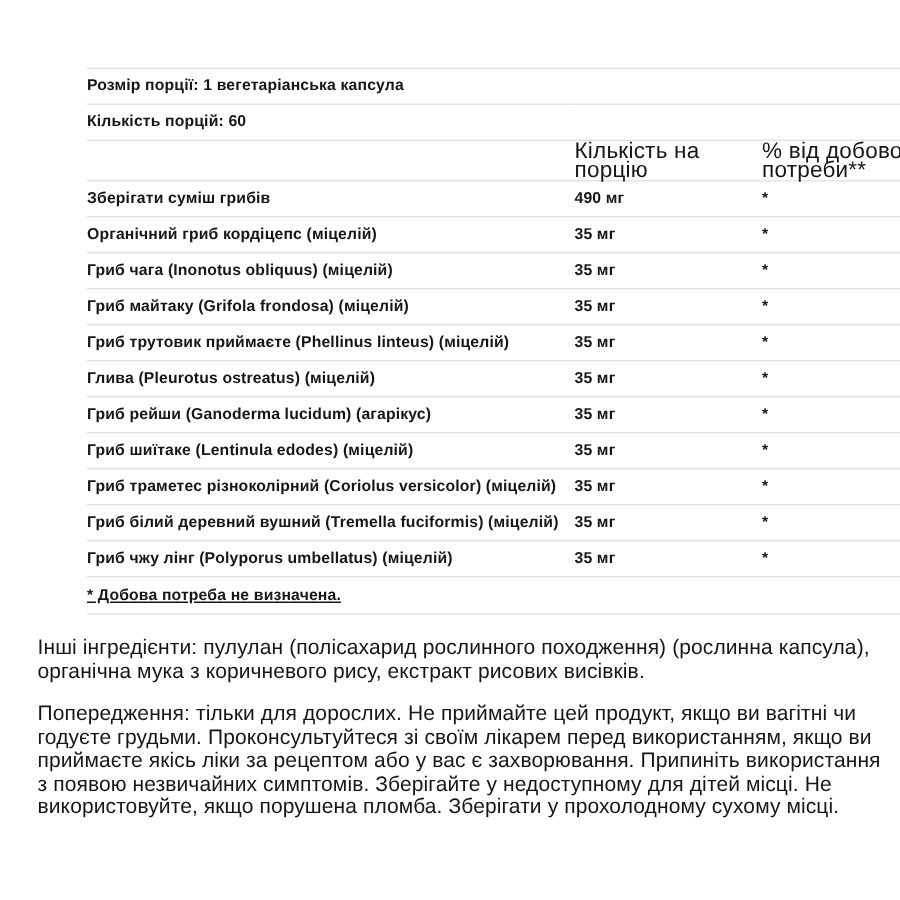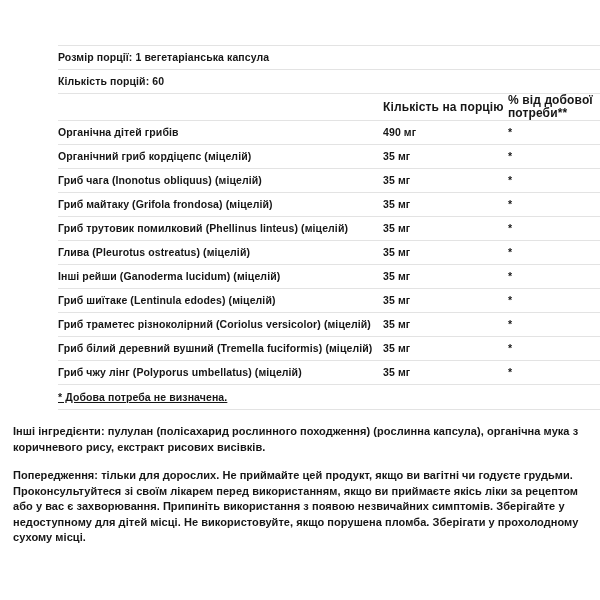--- a/index.html
+++ b/index.html
@@ -46,42 +46,42 @@
   .col-dv     { width: 138px; }
 
   .row-serving td,
   .row-servings td {
     height: 23px;
   }
   .row-header td {
     height: 25px;
   }
   .row-header .hdr {
-    font-weight: bold;
-    font-size: 12px;
+    font-weight: normal;
+    font-size: 15px;
   }
   .row-footnote td {
     border-top: 1px solid #e3e3e3;
     border-bottom: 1px solid #e3e3e3;
     height: 24px;
     text-decoration: underline;
   }
   .star {
     font-weight: bold;
     font-size: 10.5px;
   }
   .paragraphs {
     padding-top: 14px;
   }
   .para {
-    font-size: 11px;
+    font-size: 14px;
     line-height: 15.5px;
-    font-weight: bold;
+    font-weight: normal;
     color: #161616;
-    margin: 0 0 13px 1px;
+    margin: 0 0 13px 13px;
     letter-spacing: 0.005em;
   }
   .para.warning {
     margin-bottom: 0;
   }
 </style>
 </head>
 <body>
 
 <div class="page">
@@ -104,51 +104,51 @@
         <td colspan="3">Кількість порцій: 60</td>
       </tr>
 
       <tr class="row-header">
         <td class="hdr"></td>
         <td class="hdr">Кількість на порцію</td>
         <td class="hdr">% від добової потреби**</td>
       </tr>
 
       <tr class="row-item">
-        <td>Органічна дітей грибів</td>
+        <td>Зберігати суміш грибів</td>
         <td>490 мг</td>
         <td class="star">*</td>
       </tr>
       <tr class="row-item">
         <td>Органічний гриб кордіцепс (міцелій)</td>
         <td>35 мг</td>
         <td class="star">*</td>
       </tr>
       <tr class="row-item">
         <td>Гриб чага (Inonotus obliquus) (міцелій)</td>
         <td>35 мг</td>
         <td class="star">*</td>
       </tr>
       <tr class="row-item">
         <td>Гриб майтаку (Grifola frondosa) (міцелій)</td>
         <td>35 мг</td>
         <td class="star">*</td>
       </tr>
       <tr class="row-item">
-        <td>Гриб трутовик помилковий (Phellinus linteus) (міцелій)</td>
+        <td>Гриб трутовик приймаєте (Phellinus linteus) (міцелій)</td>
         <td>35 мг</td>
         <td class="star">*</td>
       </tr>
       <tr class="row-item">
         <td>Глива (Pleurotus ostreatus) (міцелій)</td>
         <td>35 мг</td>
         <td class="star">*</td>
       </tr>
       <tr class="row-item">
-        <td>Інші рейши (Ganoderma lucidum) (міцелій)</td>
+        <td>Гриб рейши (Ganoderma lucidum) (агарікус)</td>
         <td>35 мг</td>
         <td class="star">*</td>
       </tr>
       <tr class="row-item">
         <td>Гриб шиїтаке (Lentinula edodes) (міцелій)</td>
         <td>35 мг</td>
         <td class="star">*</td>
       </tr>
       <tr class="row-item">
         <td>Гриб траметес різноколірний (Coriolus versicolor) (міцелій)</td>

